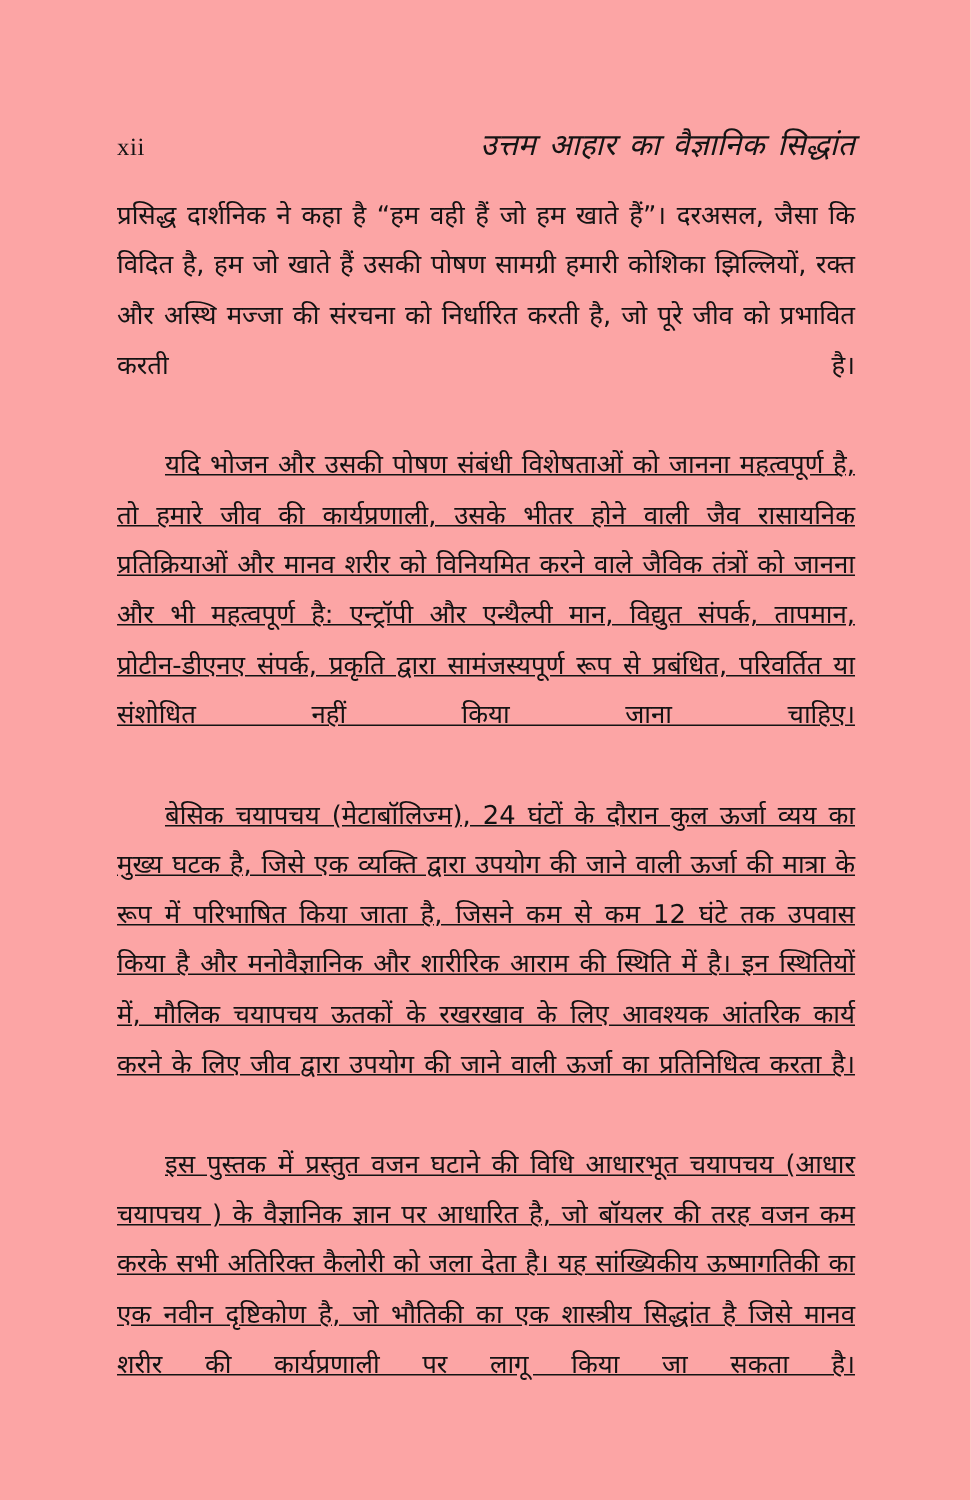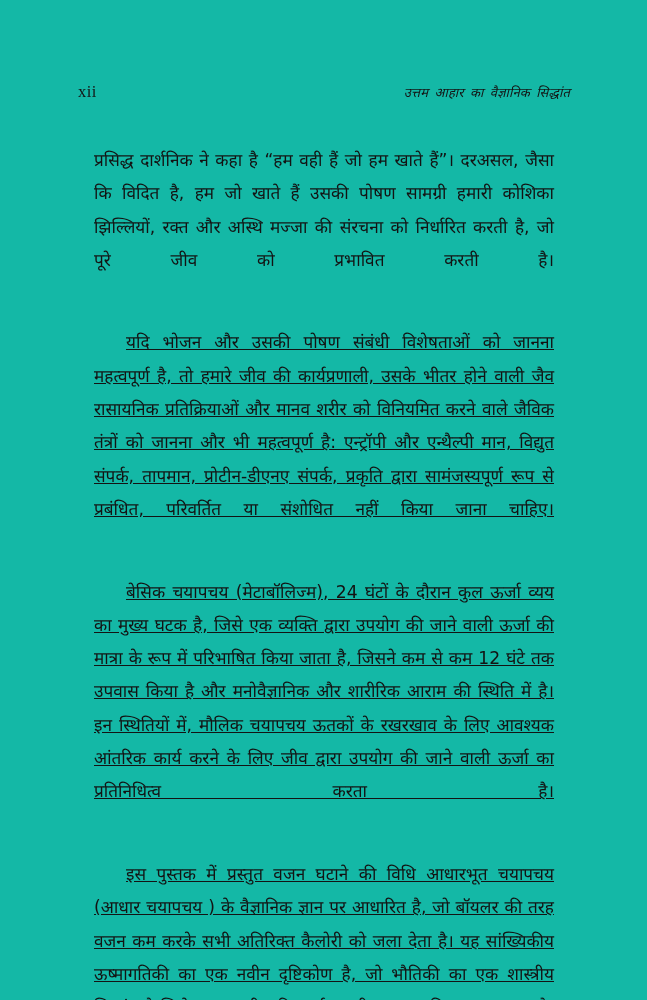--- a/index.html
+++ b/index.html
@@ -39,37 +39,37 @@
   .folio {
     font-family: "Liberation Serif", "DejaVu Serif", serif;
     font-size: 16.5px;
     letter-spacing: 0.4px;
     color: #141414;
     white-space: nowrap;
   }
   .head-title {
     font-family: "DejaVu Sans", "Liberation Sans", sans-serif;
     font-style: italic;
-    font-size: 13px;
+    font-size: 20px;
     letter-spacing: 0.15px;
     word-spacing: 2px;
     color: #141414;
     white-space: nowrap;
   }
 
   
   .text-block {
     position: absolute;
     top: 128px;
     left: 78px;
     width: 492px;
   }
 
   p.para {
-    margin: 16px;
+    margin: 0;
     padding: 0;
     font-family: "DejaVu Sans", "Liberation Sans", sans-serif;
     font-size: 17.2px;
     line-height: 33.3px;
     text-align: justify;
     text-justify: inter-word;
     color: #131313;
     text-indent: 0;
     word-spacing: 0.5px;
     hyphens: none;
@@ -81,21 +81,21 @@
   
   p.para::after {
     content: "";
     display: inline-block;
     width: 100%;
   }
 </style>
 </head>
 <body>
 
-<div class="page" style="background: #14b8a6; color: rgb(19, 19, 19);">
+<div class="page" style="background: #fca5a5; color: rgb(19, 19, 19);">
 
   <div class="running-head">
     <span class="folio">xii</span>
     <span class="head-title">उत्तम आहार का वैज्ञानिक सिद्धांत</span>
   </div>
 
   <div class="text-block">
     <p class="para">प्रसिद्ध दार्शनिक ने कहा है “हम वही हैं जो हम खाते हैं”। दरअसल, जैसा कि विदित है, हम जो खाते हैं उसकी पोषण सामग्री हमारी कोशिका झिल्लियों, रक्त और अस्थि मज्जा की संरचना को निर्धारित करती है, जो पूरे जीव को प्रभावित करती है।</p>
     <p class="para indent">यदि भोजन और उसकी पोषण संबंधी विशेषताओं को जानना महत्वपूर्ण है, तो हमारे जीव की कार्यप्रणाली, उसके भीतर होने वाली जैव रासायनिक प्रतिक्रियाओं और मानव शरीर को विनियमित करने वाले जैविक तंत्रों को जानना और भी महत्वपूर्ण है: एन्ट्रॉपी और एन्थैल्पी मान, विद्युत संपर्क, तापमान, प्रोटीन-डीएनए संपर्क, प्रकृति द्वारा सामंजस्यपूर्ण रूप से प्रबंधित, परिवर्तित या संशोधित नहीं किया जाना चाहिए।</p>
     <p class="para indent">बेसिक चयापचय (मेटाबॉलिज्म), 24 घंटों के दौरान कुल ऊर्जा व्यय का मुख्य घटक है, जिसे एक व्यक्ति द्वारा उपयोग की जाने वाली ऊर्जा की मात्रा के रूप में परिभाषित किया जाता है, जिसने कम से कम 12 घंटे तक उपवास किया है और मनोवैज्ञानिक और शारीरिक आराम की स्थिति में है। इन स्थितियों में, मौलिक चयापचय ऊतकों के रखरखाव के लिए आवश्यक आंतरिक कार्य करने के लिए जीव द्वारा उपयोग की जाने वाली ऊर्जा का प्रतिनिधित्व करता है।</p>

